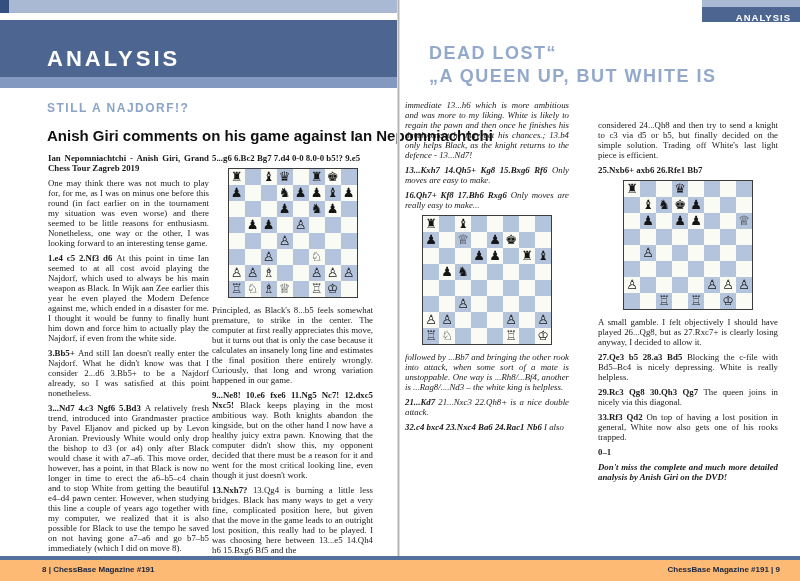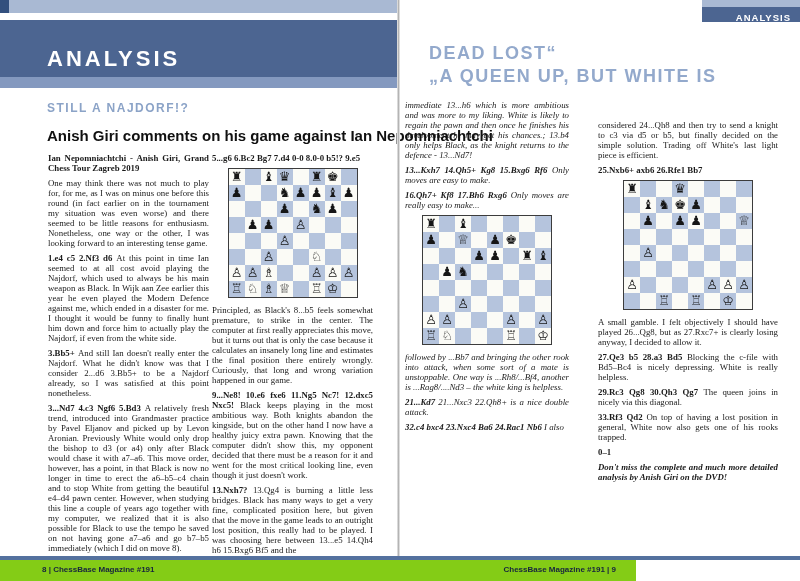--- a/index.html
+++ b/index.html
@@ -39,21 +39,21 @@
   .diagram{display:grid;grid-template-columns:repeat(8,16px);grid-auto-rows:16px;
            width:128px;border:1px solid #3c3c3c;margin:5px auto 7px auto;background:#fff;}
   .sq{width:16px;height:16px;display:flex;align-items:center;justify-content:center;
       font-family:"DejaVu Sans",sans-serif;font-size:13px;line-height:16px;color:#161616;}
   .sq.light{background:#fbfbf6;}
   .sq.dark{background:#b5c4dd;}
   
   .gutter{position:absolute;left:397px;top:0;width:3px;height:581px;
           background:linear-gradient(to right,#ececec,#b4b4b4 50%,#f1f1f1);}
   .footer-line{position:absolute;left:0;top:556px;width:800px;height:4px;background:#54719e;}
-  .footer-band{position:absolute;left:0;top:560px;width:636px;height:21px;background:#84cc16;}
+  .footer-band{position:absolute;left:0;top:560px;width:800px;height:21px;background:#fdba74;}
   .footer-band span{position:absolute;top:5px;font-family:"Liberation Sans",sans-serif;
           font-weight:bold;font-size:8px;color:#16233f;}
   .footer-left{left:42px;}
   .footer-right{right:20px;}
 </style>
 </head>
 <body>
 
 <div id="spread">
 

